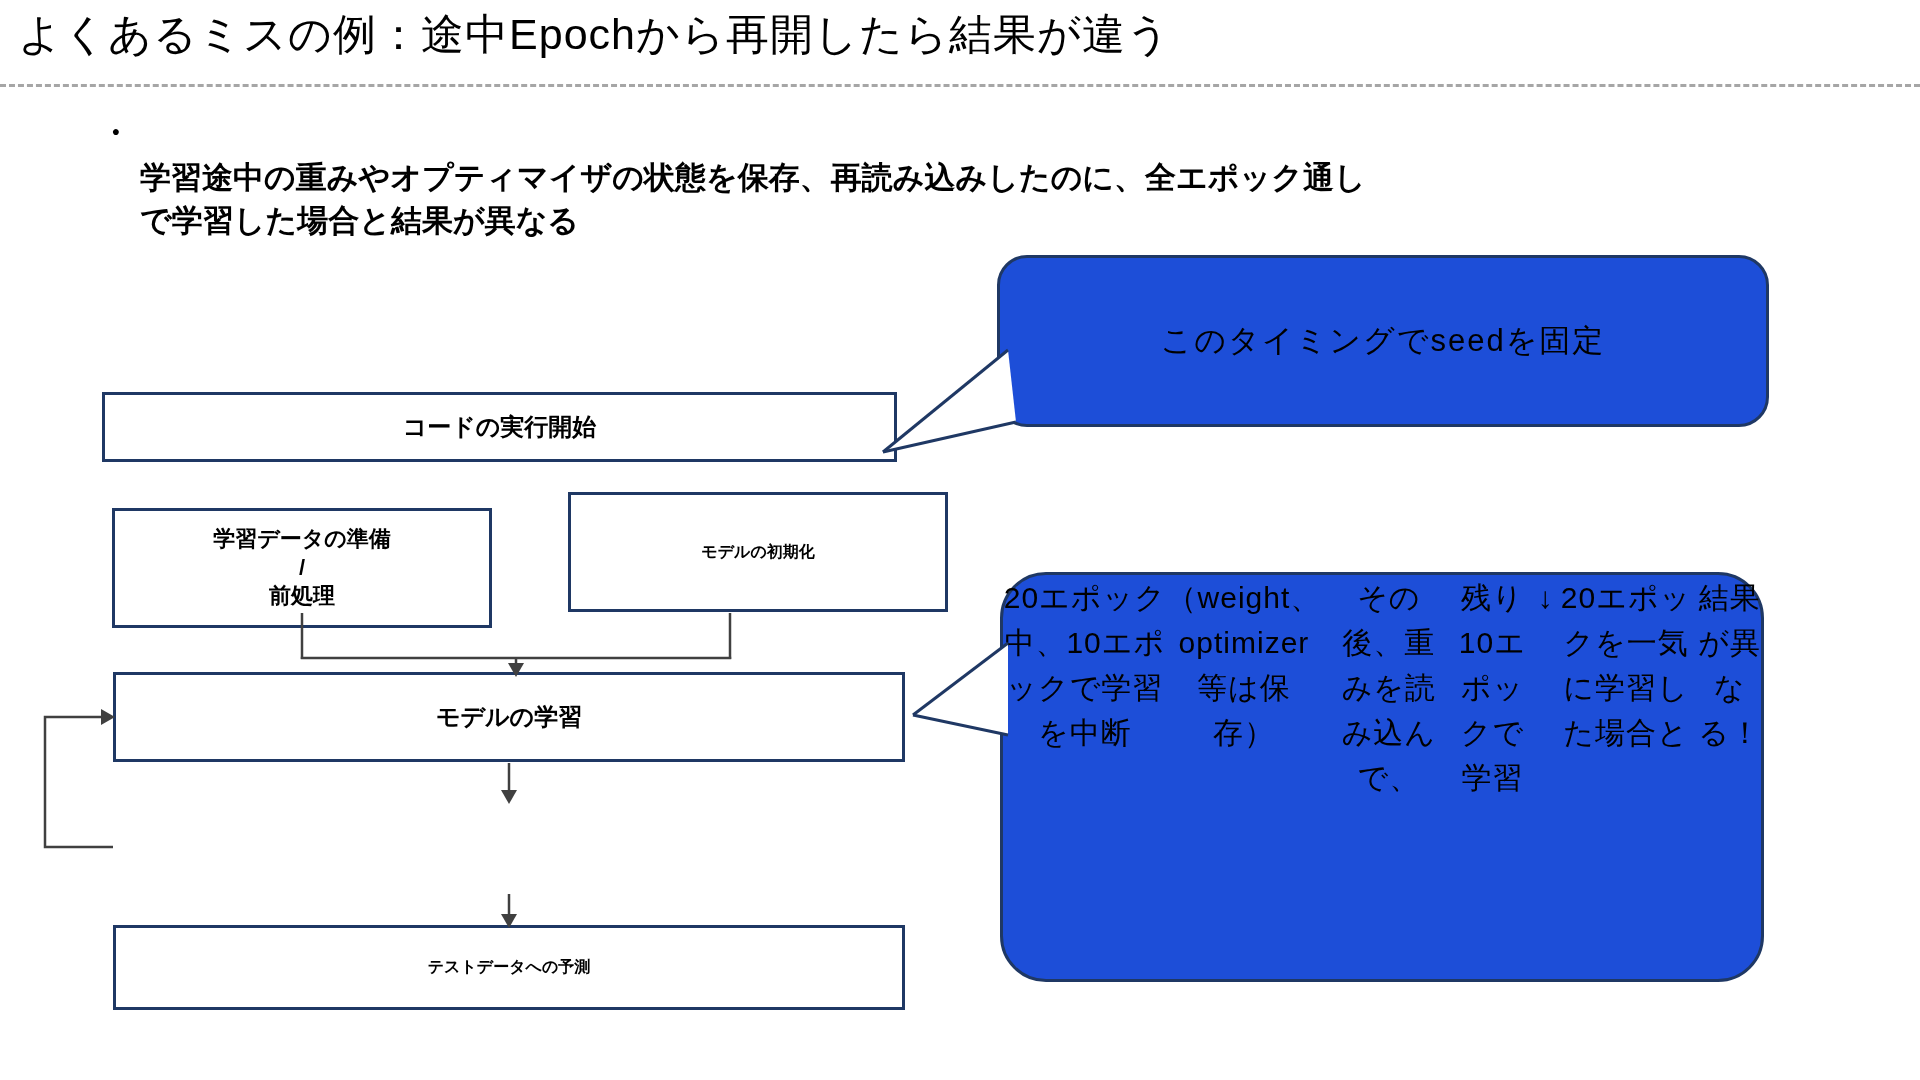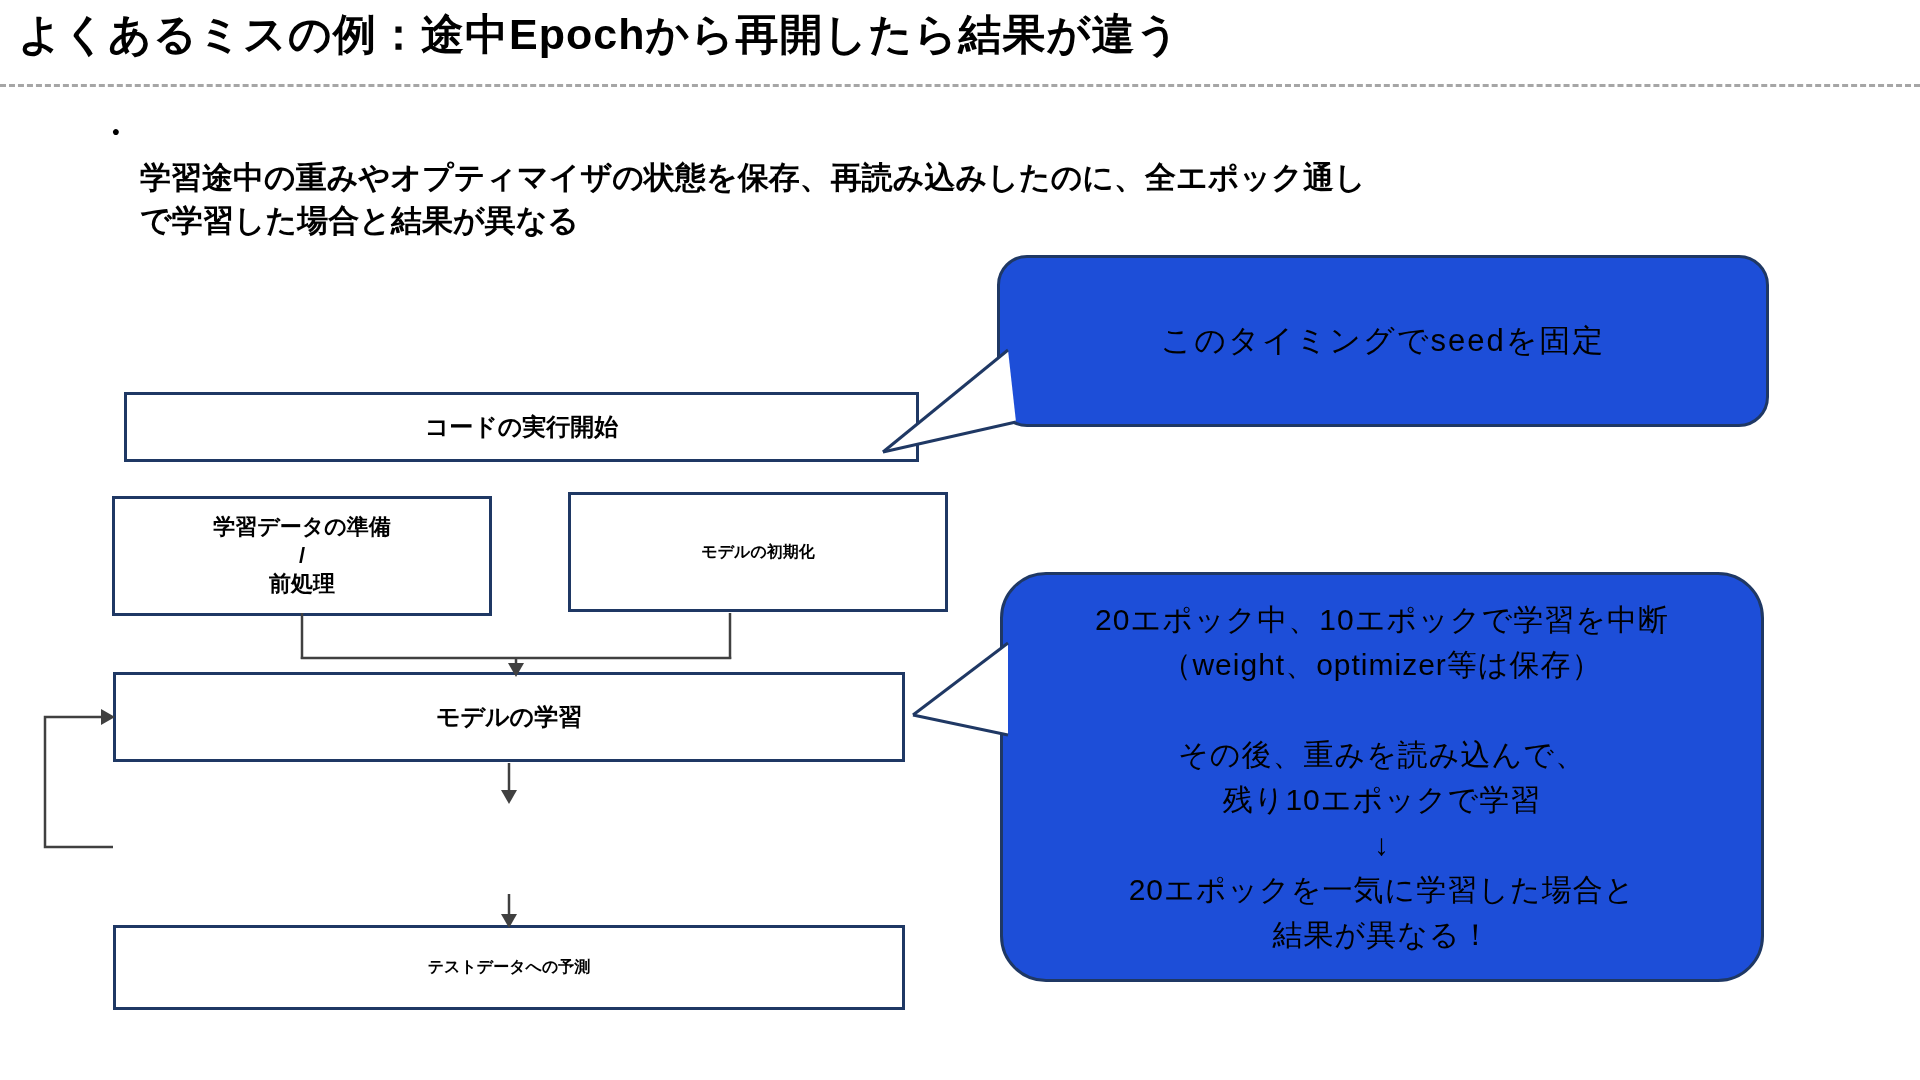--- a/index.html
+++ b/index.html
@@ -4,57 +4,57 @@
 <style>
   html,body{margin:0;padding:0;background:#fff;}
   #slide{
     position:relative;width:1920px;height:1080px;background:#ffffff;
     font-family:"Liberation Sans","DejaVu Sans",sans-serif;color:#000;
     overflow:hidden;
   }
   
   #title{
     position:absolute;left:18px;top:6px;width:1880px;
-    font-size:43px;font-weight:bold;letter-spacing:1px;color:#000;
+    font-size:43px;font-weight:normal;letter-spacing:1px;color:#000;
   }
   #separator{
     position:absolute;left:0;top:84px;width:1920px;height:0;
     border-top:3px dashed #a6a6a6;
   }
   #bullet{
     position:absolute;left:100px;top:112px;display:flex;align-items:flex-start;
     font-size:31px;font-weight:bold;line-height:1.38;color:#000;
   }
   #bullet .marker{width:40px;flex:0 0 40px;}
   #bullet .text{width:1235px;margin-top:45px;}
   
   .fbox{
     position:absolute;background:#fff;border:3px solid #1f3864;box-sizing:border-box;
     display:flex;flex-direction:column;align-items:center;justify-content:center;
     font-weight:bold;color:#000;text-align:center;z-index:2;
   }
-  #box-start  {left:124px;top:392px;width:795px;height:70px; font-size:24px;}
-  #box-prep   {left:112px;top:496px;width:380px;height:120px;font-size:22px;line-height:1.3;text-align:center;}
+  #box-start  {left:102px;top:392px;width:795px;height:70px; font-size:24px;}
+  #box-prep   {left:112px;top:508px;width:380px;height:120px;font-size:22px;line-height:1.3;text-align:center;}
   #box-init   {left:568px;top:492px;width:380px;height:120px;font-size:16px;}
   #box-train  {left:113px;top:672px;width:792px;height:90px; font-size:24px;}
   #box-eval   {left:113px;top:801px;width:792px;height:92px; font-size:24px;}
   #box-predict{left:113px;top:925px;width:792px;height:85px; font-size:16px;}
   
   .bubble{
     position:absolute;background:#1d4ed8;border:3px solid #1f3864;box-sizing:border-box;
     color:#000;text-align:center;z-index:2;
     font-family:"Liberation Sans","DejaVu Sans",sans-serif;font-weight:normal;
   }
   #callout-seed{
     left:997px;top:255px;width:772px;height:172px;border-radius:30px;
     display:flex;align-items:center;justify-content:center;font-size:31px;letter-spacing:2px;
   }
   #callout-resume{
     left:1000px;top:572px;width:764px;height:410px;border-radius:46px;
-    display:flex;flex-direction:column;justify-content:center;
+    display:flex;flex-direction:row;justify-content:center;
     font-size:30px;line-height:1.5;letter-spacing:1px;
   }
   
   #overlay{position:absolute;left:0;top:0;width:1920px;height:1080px;z-index:3;pointer-events:none;}
   .conn{stroke:#404040;stroke-width:2.5;fill:none;}
   .conn-head{fill:#404040;stroke:none;}
   .tail-fill{fill:#ffffff;stroke:none;}
   .tail-line{stroke:#1f3864;stroke-width:3;fill:none;}
 </style>
 </head>

